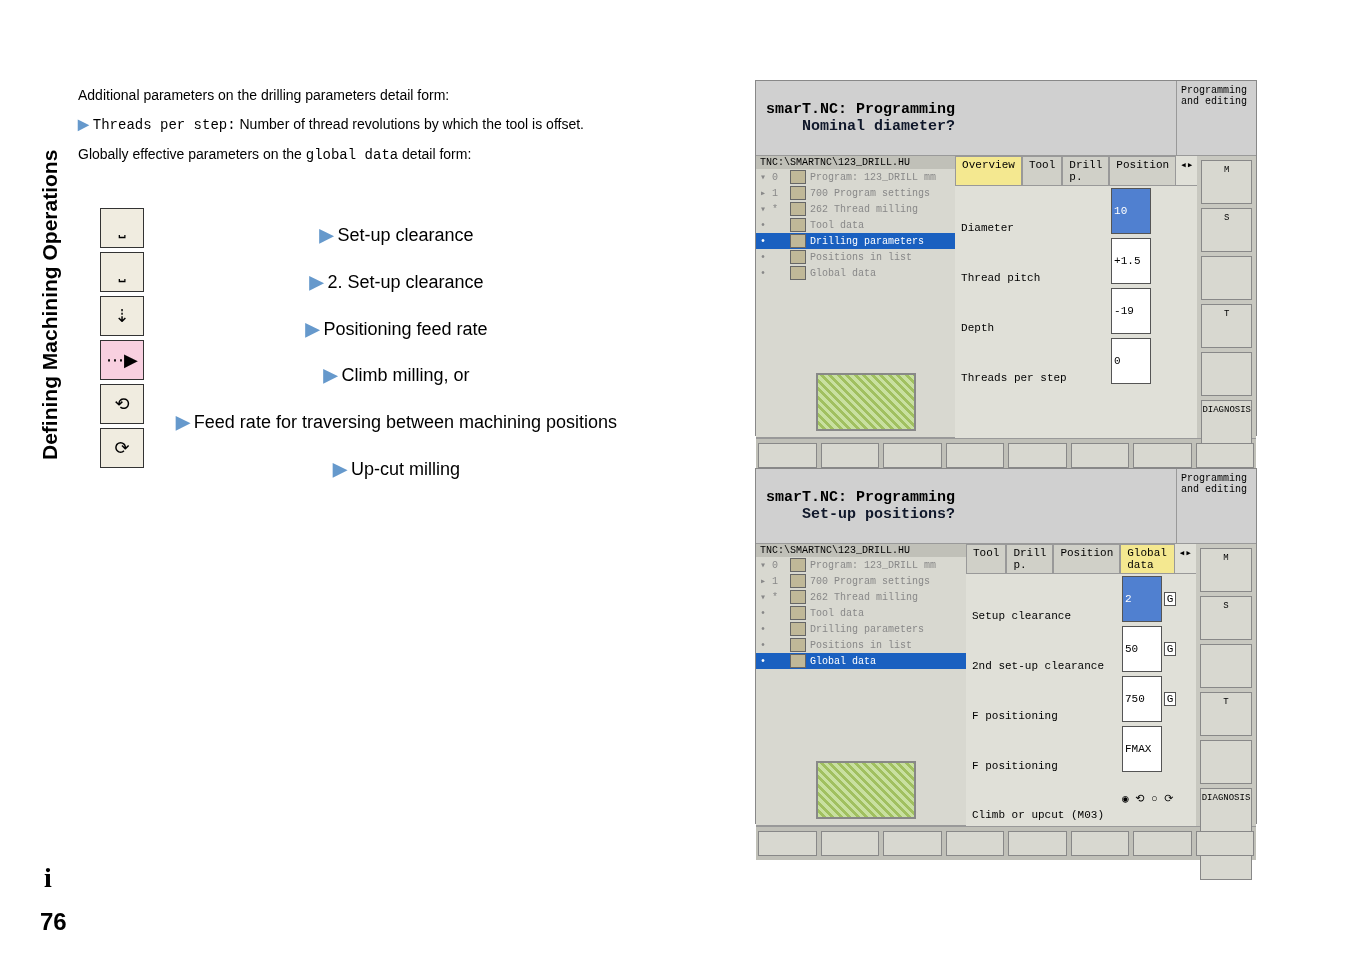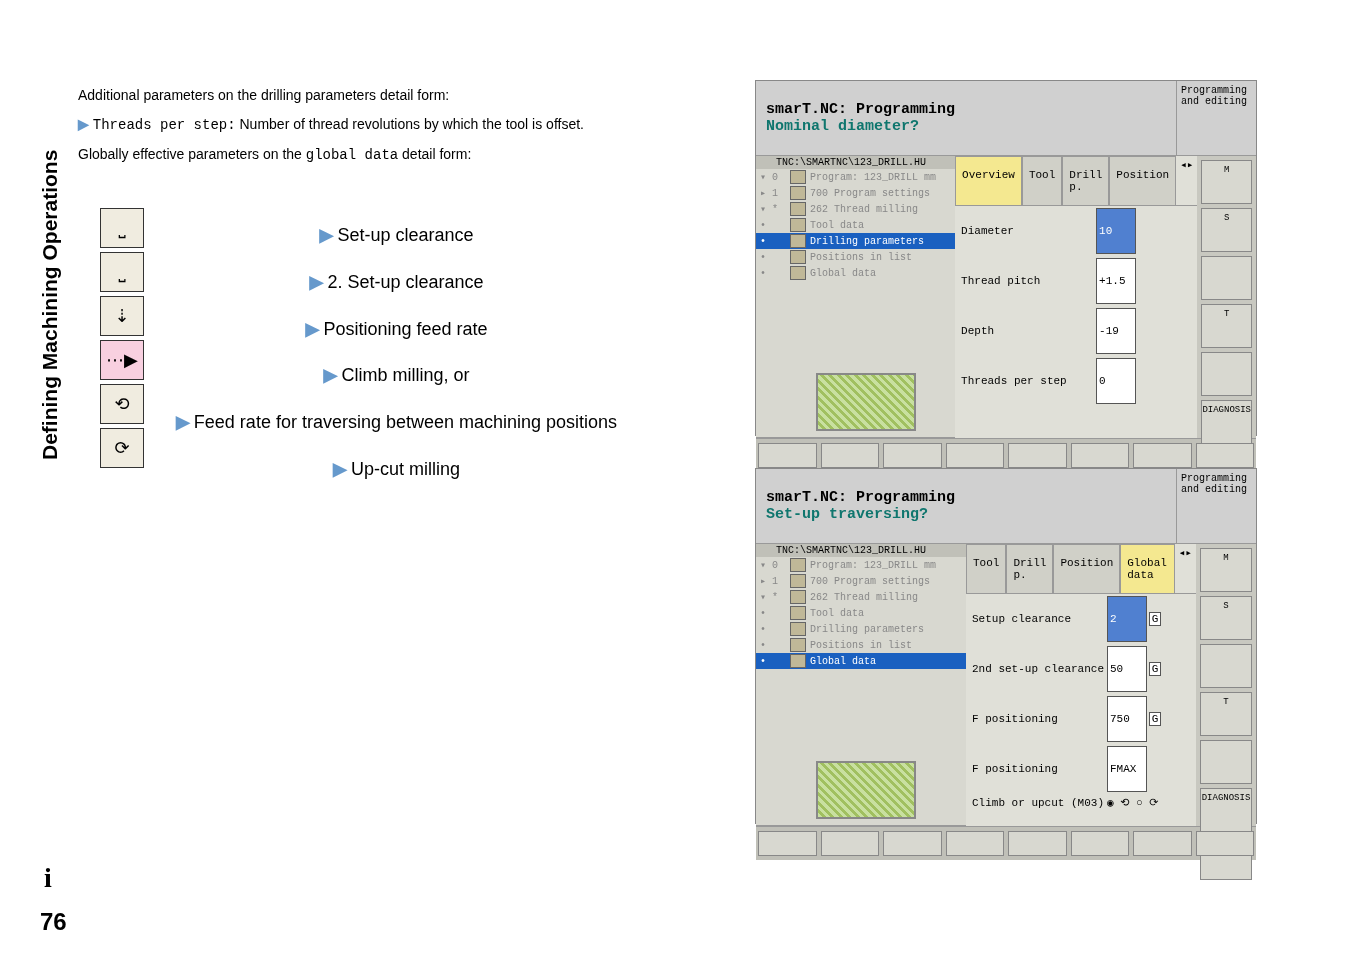--- a/index.html
+++ b/index.html
@@ -16,38 +16,38 @@
   .icon-box { width: 44px; height: 40px; border: 1px solid #333; background: #f0ece0; margin-bottom: 4px; display: flex; align-items: center; justify-content: center; font-size: 18px; }
   
   .param-list { position: absolute; left: 176px; top: 212px; font-size: 18px; line-height: 2.6; text-align: center; }
   
   .screenshot { position: absolute; border: 1px solid #888; font-family: "Courier New", monospace; font-size: 11px; background: #e0e0e0; }
   .ss1 { left: 755px; top: 80px; width: 502px; height: 356px; }
   .ss2 { left: 755px; top: 468px; width: 502px; height: 356px; }
   
   .ss-titlebar { display: flex; background: #d0d0d0; border-bottom: 1px solid #999; }
   .ss-title { padding: 20px 10px; font-size: 15px; font-weight: bold; }
-  .ss-title .ln2 { color: #0f766e; }
+  .ss-title .ln2 { color: #0f172a; text-align: right; }
   .ss-mode { margin-left: auto; width: 80px; padding: 4px; border-left: 1px solid #999; font-size: 10px; }
   
   .ss-body { display: flex; height: 282px; }
   .ss-tree { width: 210px; background: #d8d8d0; border-bottom: 1px solid #999; }
-  .ss-path { background: #c0c0b8; padding: 1px 20px; font-size: 10px; }
+  .ss-path { background: #c0c0b8; padding: 1px 4px; font-size: 10px; }
   .tree-row { padding: 1px 4px; font-size: 10px; color: #888; display: flex; align-items: center; gap: 4px; }
   .tree-row.sel { background: #1a60c0; color: #fff; }
   .tree-icn { display: inline-block; width: 16px; height: 14px; background: #c0b898; border: 1px solid #666; }
   
   .ss-detail { flex: 1; background: #e0e0d8; position: relative; }
   .tablist { display: flex; border-bottom: 1px solid #999; }
-  .tab { padding: 12px 6px; border: 1px solid #999; border-bottom: none; background: #d0d0c8; cursor: default; }
+  .tab { padding: 2px 6px; border: 1px solid #999; border-bottom: none; background: #d0d0c8; cursor: default; }
   .tab.act { background: #f4e890; }
   .tab-arrows { padding: 2px 4px; }
   
   .field-row { display: flex; padding: 2px 6px; align-items: center; }
-  .field-label { width: 135px; }
+  .field-label { width: 150px; margin-top: 33px; }
   .field-val { width: 40px; border: 1px solid #555; padding: 16px 2px; background: #fff; }
   .field-val.hl { background: #5080d0; color: #fff; }
   .field-g { width: 12px; background: #fff; border: 1px solid #555; text-align: center; margin-left: 2px; }
   
   .ss-sidebar { width: 60px; background: #c8c8c0; }
   .side-btn { height: 44px; border: 1px solid #888; margin: 4px; text-align: center; font-size: 9px; background: #d8d8d0; padding-top: 4px; }
   
   .ss-preview { position: absolute; left: 60px; bottom: 4px; width: 100px; height: 58px; border: 2px solid #888; background: repeating-linear-gradient(45deg, #c8e0a0, #c8e0a0 3px, #a0c060 3px, #a0c060 6px); }
   
   .ss-footer { height: 34px; background: #c0c0b8; border-top: 1px solid #999; display: flex; }
@@ -181,21 +181,21 @@
       <div class="sk"></div>
       <div class="sk"></div>
       <div class="sk"></div>
   </div>
 </div>
 
 <div class="screenshot ss2">
   <div class="ss-titlebar">
     <div class="ss-title">
       <div>smarT.NC: Programming</div>
-      <div class="ln2">Set-up traversing?</div>
+      <div class="ln2">Set-up positions?</div>
     </div>
     <div class="ss-mode">Programming and editing</div>
   </div>
   <div class="ss-body">
     <div class="ss-tree">
       <div class="ss-path">TNC:\SMARTNC\123_DRILL.HU</div>
       <div id="ss2-tree-rows">
           <div class="tree-row">
             <span style="width:26px;display:inline-block">▾ 0</span>
             <span class="tree-icn"></span>

